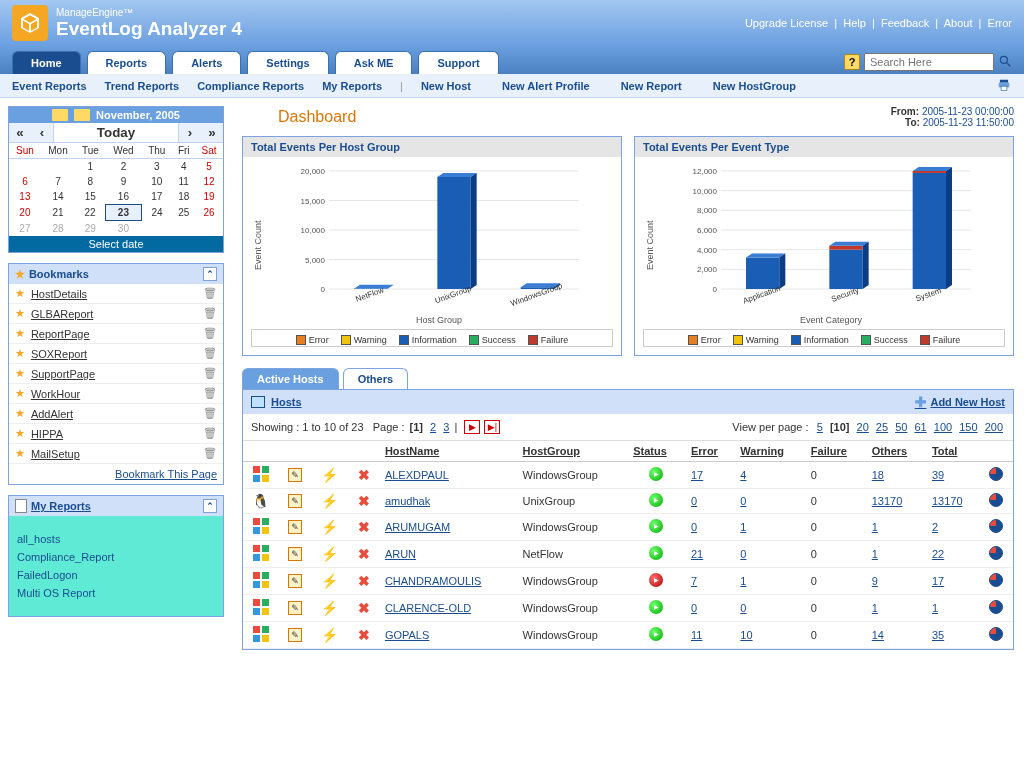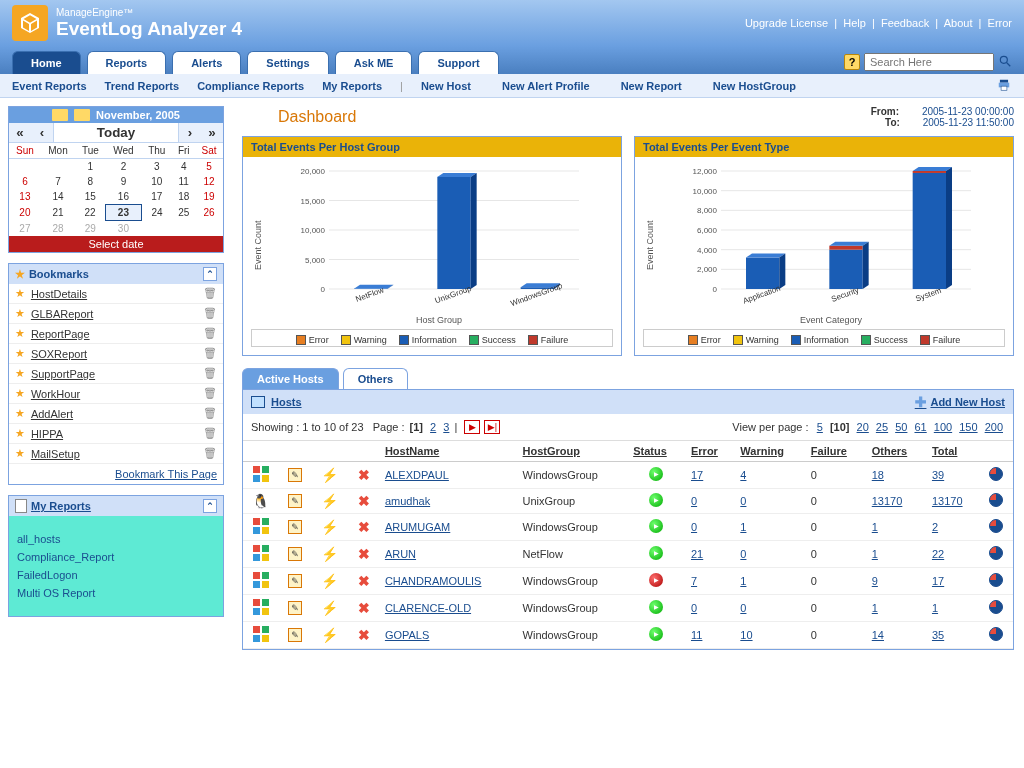--- a/index.html
+++ b/index.html
@@ -38,21 +38,21 @@
 .cal-nav { display: flex; background: #e8f0fc; border-bottom: 1px solid #c0d4f0; }
 .cal-nav button { flex: 0 0 22px; border: none; background: none; cursor: pointer; padding: 2px; color: #333; font-weight: bold; }
 .cal-nav .today { flex: 1; border: none; background: #fff; cursor: pointer; padding: 2px; font-weight: bold; border-left: 1px solid #c0d4f0; border-right: 1px solid #c0d4f0; }
 .cal-grid { width: 100%; border-collapse: collapse; background: #fff; }
 .cal-grid th { font-weight: normal; padding: 2px; font-size: 10px; border-bottom: 1px solid #c0d4f0; }
 .cal-grid th.sun, .cal-grid td.sun { color: #c00; }
 .cal-grid th.sat, .cal-grid td.sat { color: #c00; }
 .cal-grid td { text-align: center; padding: 2px; font-size: 10px; cursor: pointer; }
 .cal-grid td.today-cell { border: 1px solid #1a4d8f; font-weight: bold; background: #e8f0fc; }
 .cal-grid td.other-month { color: #aaa; }
-.cal-select { background: #b91c1c; color: #fff; text-align: center; padding: 2px; cursor: pointer; }
+.cal-select { background: #0369a1; color: #fff; text-align: center; padding: 2px; cursor: pointer; }
 
 .panel { border: 1px solid #7ca3e0; margin-bottom: 10px; }
 .panel-head { background: #d0e0f8; padding: 3px 6px; display: flex; align-items: center; font-weight: bold; color: #1a4d8f; }
 .panel-head .star { color: #f5a623; margin-right: 4px; }
 .panel-head .collapse { margin-left: auto; cursor: pointer; border: 1px solid #7ca3e0; width: 14px; height: 14px; display: inline-flex; align-items: center; justify-content: center; font-size: 9px; background: #fff; }
 .bookmark-list { background: #fff; }
 .bookmark-item { display: flex; align-items: center; padding: 3px 6px; border-bottom: 1px solid #eee; }
 .bookmark-item .star { color: #f5a623; margin-right: 6px; }
 .bookmark-item a { color: #333; text-decoration: underline; cursor: pointer; flex: 1; }
 .bookmark-item .trash { color: #888; cursor: pointer; }
@@ -61,25 +61,25 @@
 
 .myreports-head { display: flex; align-items: center; }
 .myreports-head .doc-icon { width: 12px; height: 14px; background: #fff; border: 1px solid #888; margin-right: 4px; }
 .report-list { background: #5eead4; padding: 14px 0; }
 .report-list a { display: block; padding: 3px 8px; color: #1a4d8f; text-decoration: none; cursor: pointer; }
 
 .dash-header { display: flex; align-items: center; padding: 4px 0 8px 0; }
 .dash-title { color: #d97706; font-size: 16px; font-weight: normal; margin-left: 36px; }
 .time-range { margin-left: auto; text-align: right; font-size: 10px; }
 .time-range b { color: #333; }
-.time-range span { color: #1a4d8f; margin-left: 20px; }
+.time-range span { color: #1a4d8f; }
 
 .charts-row { display: flex; gap: 12px; margin-bottom: 12px; }
 .chart-panel { border: 1px solid #7ca3e0; flex: 1; }
-.chart-title { background: #eab308; color: #1a4d8f; font-weight: bold; padding: 4px 8px; }
+.chart-title { background: #e5e5e5; color: #1a4d8f; font-weight: bold; padding: 4px 8px; }
 .chart-body { background: #fff; padding: 8px; position: relative; }
 .chart-area { display: flex; }
 .y-axis-label { writing-mode: vertical-lr; transform: rotate(180deg); font-size: 9px; color: #555; text-align: center; padding: 0 2px; }
 .chart-svg-wrap { flex: 1; }
 .x-axis-label { text-align: center; font-size: 9px; color: #555; padding-top: 2px; }
 .chart-legend { display: flex; gap: 8px; justify-content: center; padding: 4px 0 0 0; flex-wrap: wrap; border: 1px solid #ccc; margin-top: 4px; font-size: 9px; }
 .legend-item { display: flex; align-items: center; gap: 3px; padding: 1px 2px; }
 .legend-sw { width: 10px; height: 10px; border: 1px solid #555; }
 
 .hosts-tabs { display: flex; }

